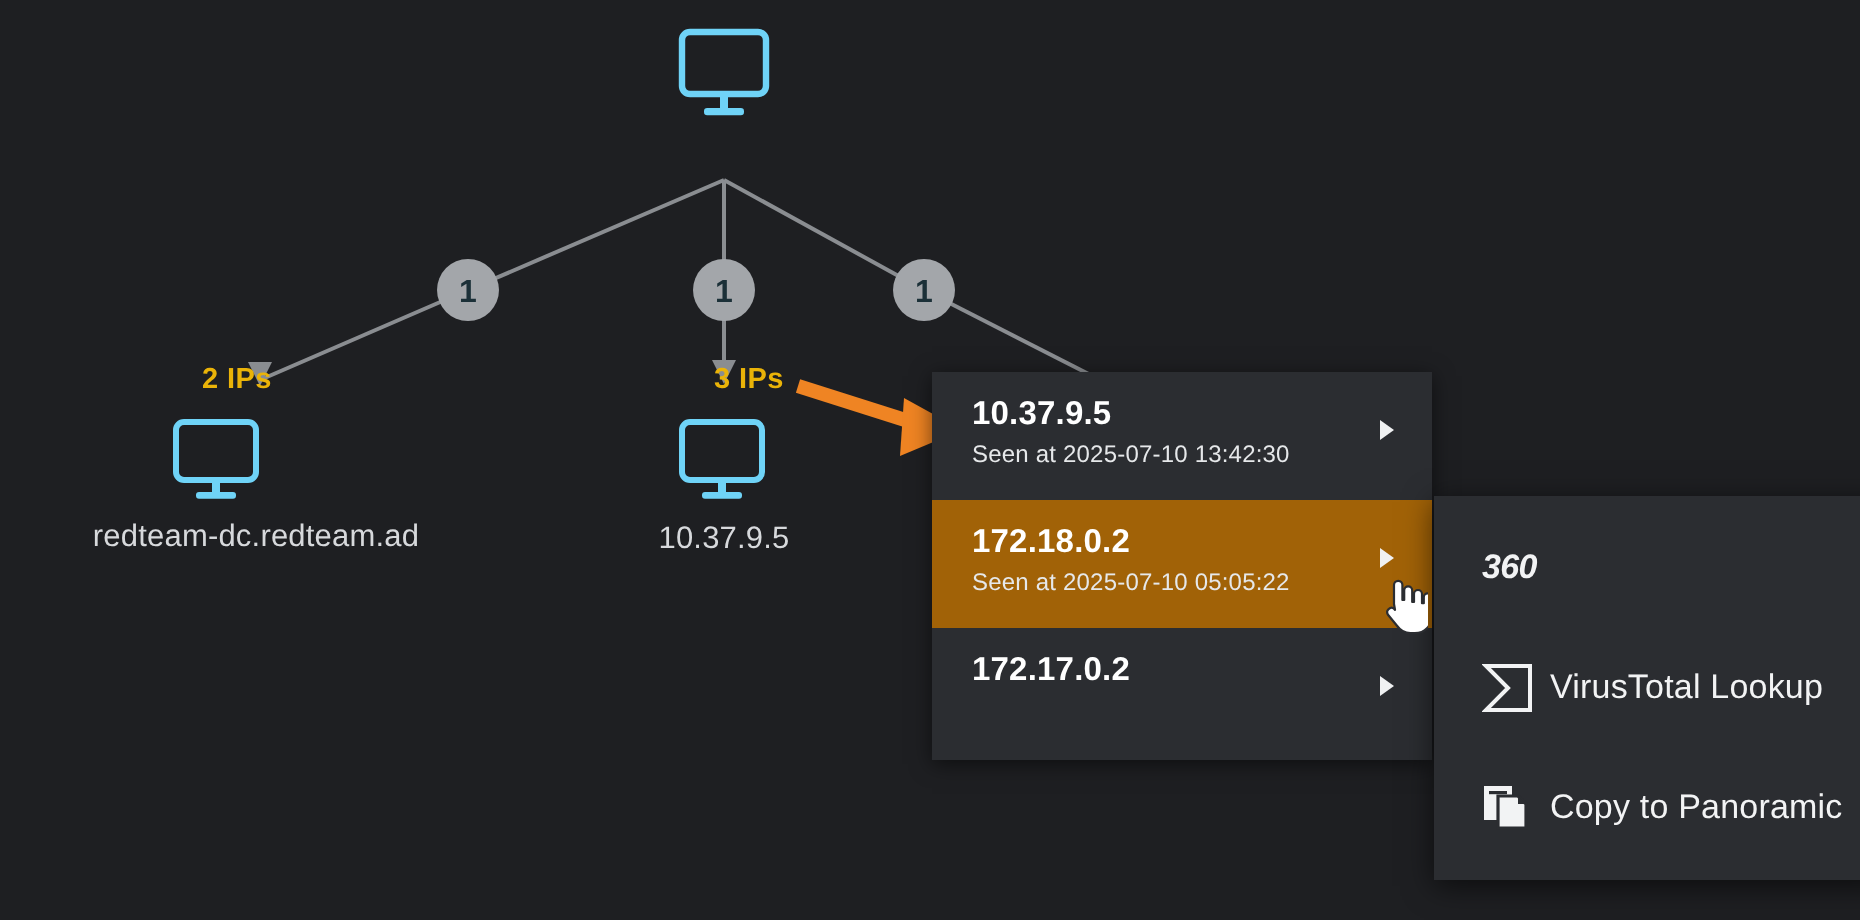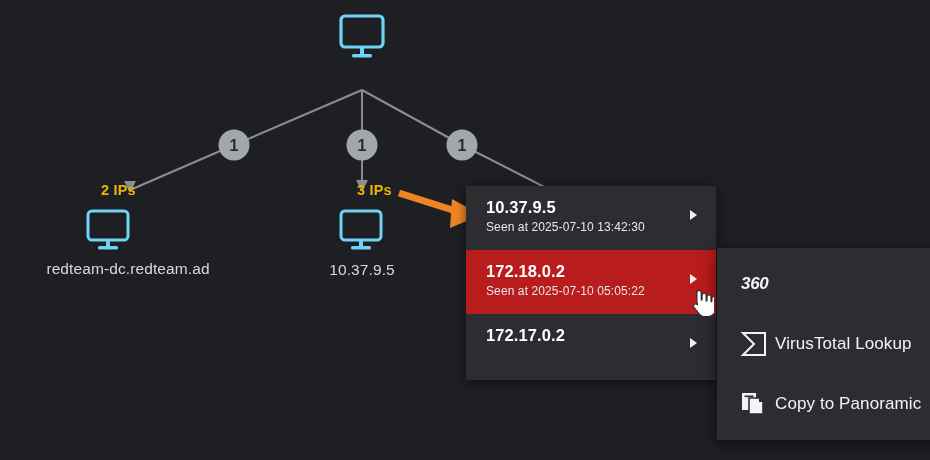--- a/index.html
+++ b/index.html
@@ -51,21 +51,21 @@
     left:466px; top:186px;
     width:250px; height:194px;
     background:#2b2d31;
     box-shadow:0 2px 10px rgba(0,0,0,.55);
   }
   .ip-row {
     position:relative;
     height:64px;
     padding:11px 0 0 20px;
   }
-  .ip-row.hovered { background:#b91c1c; }
+  .ip-row.hovered { background:#a16207; }
   .ip-row .addr {
     color:#ffffff;
     font-size:16.5px;
     font-weight:700;
     letter-spacing:.1px;
     line-height:20px;
   }
   .ip-row .seen {
     color:#e6e8ea;
     font-size:12px;

